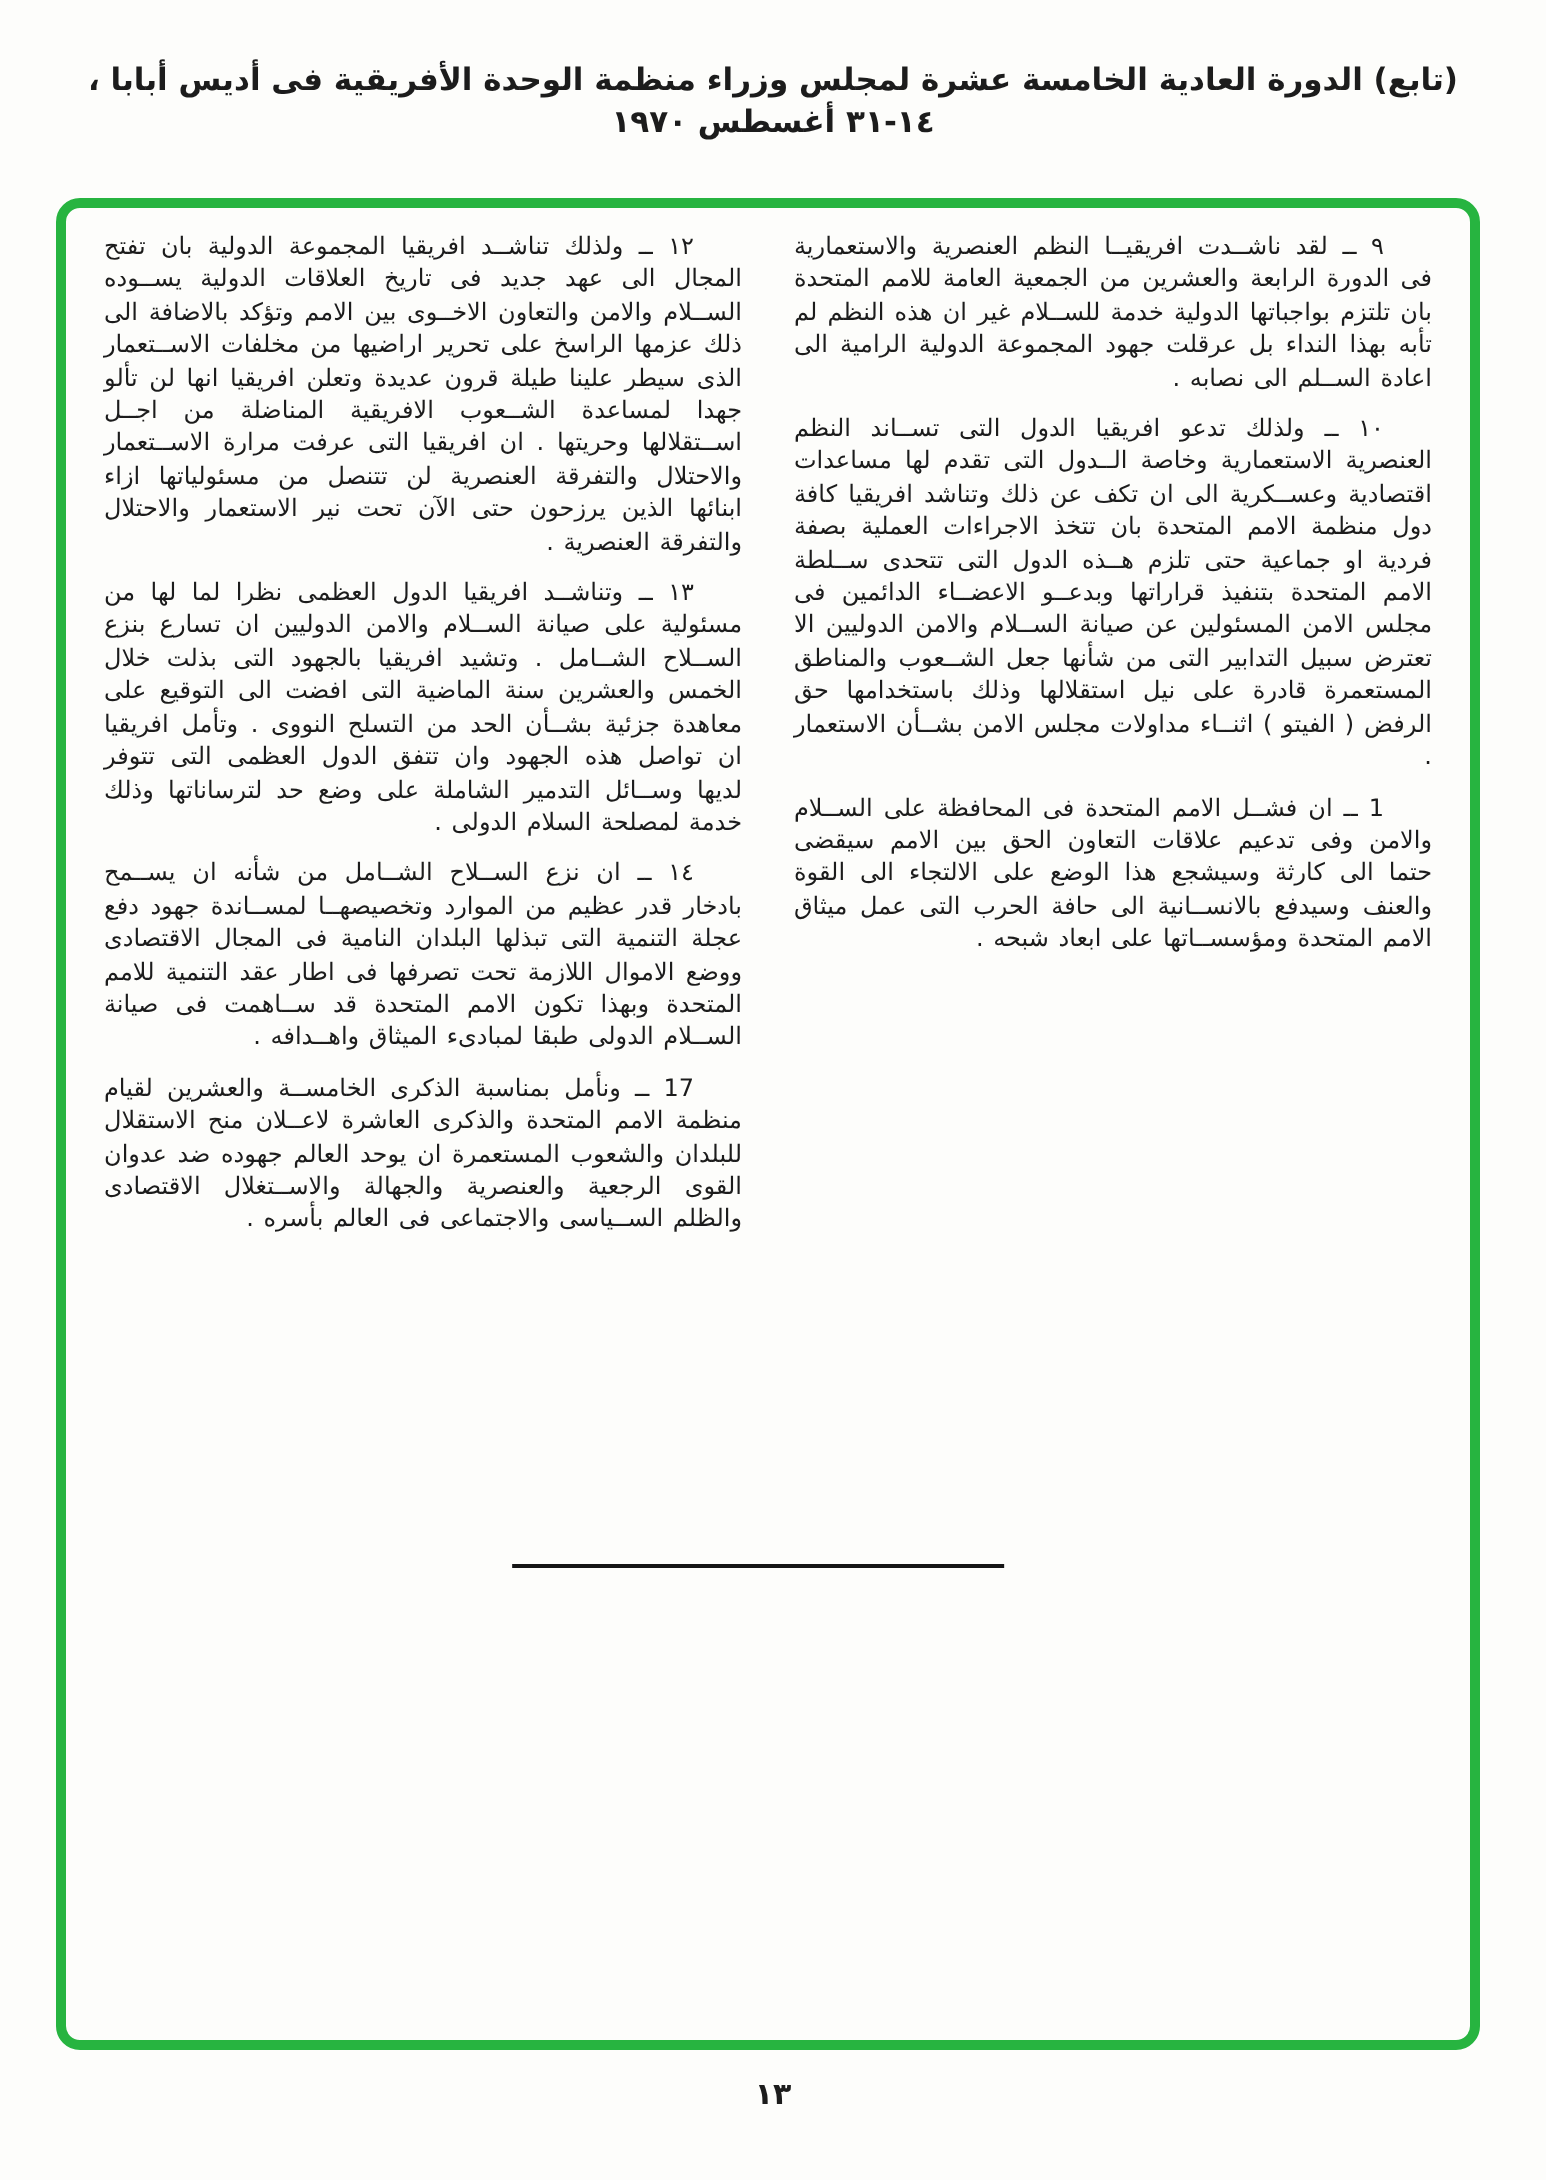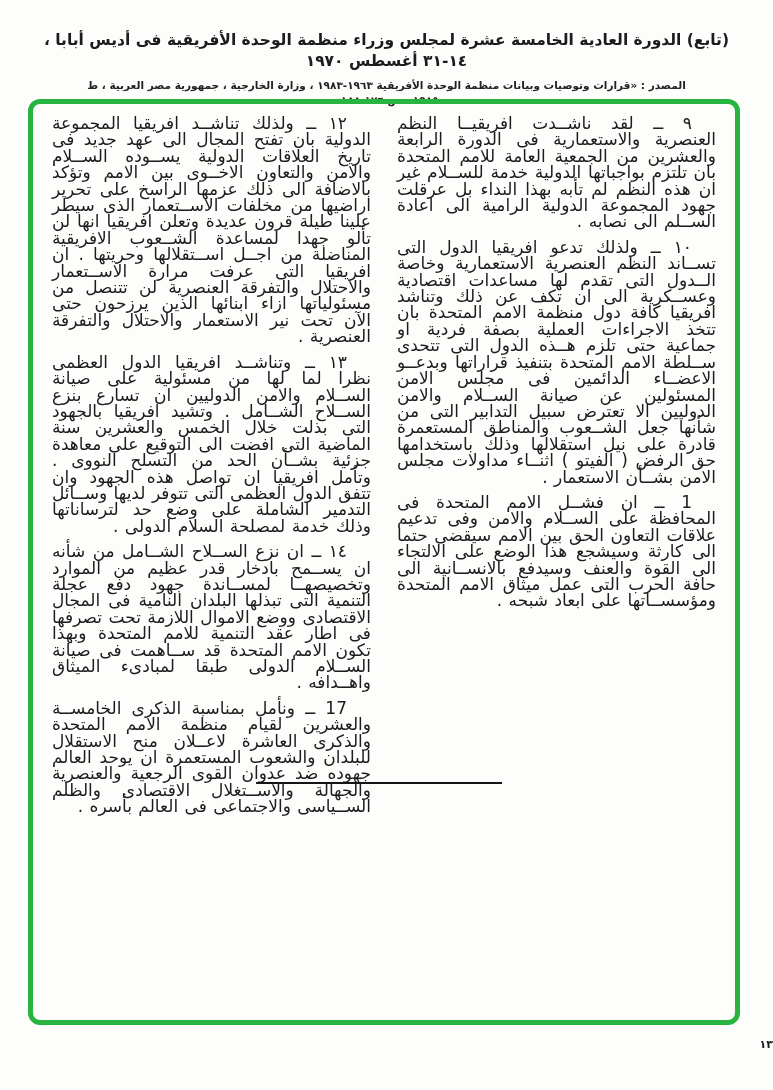--- a/index.html
+++ b/index.html
@@ -43,21 +43,21 @@
   }
   .columns{
     display:flex;
     flex-direction:row;
     gap:26px;
     padding:11px 19px 0 19px;
     height:100%;
   }
   .col{
     flex:1 1 0;
-    font-size:17px;
+    font-size:12px;
     line-height:16.4px;
     text-align:justify;
   }
   .para{
     margin:0 0 9px 0;
     text-indent:24px;
     word-spacing:1px;
   }
   .para:last-child{margin-bottom:0;}
 
@@ -69,34 +69,33 @@
     transform:translateX(-52%);
     width:246px;
     height:2px;
     background:#151515;
   }
 
   
   .page-number{
     position:absolute;
     top:1038px;left:0;right:0;
-    text-align:right;
-    font-size:11px;
+    text-align:center;
+    font-size:15px;
     font-weight:bold;
     letter-spacing:2px;
   }
 </style>
 </head>
 <body>
 
 <div class="page">
 
   <div class="header">
     <div class="header-title">(تابع) الدورة العادية الخامسة عشرة لمجلس وزراء منظمة الوحدة الأفريقية فى أديس أبابا ، ١٤-٣١ أغسطس ١٩٧٠</div>
-    <div class="header-source">المصدر : «قرارات وتوصيات وبيانات منظمة الوحدة الأفريقية ١٩٦٣-١٩٨٣ ، وزارة الخارجية ، جمهورية مصر العربية ، ط ١٩٨٥ ، ص ١٧٦-١٨٨»</div>
   </div>
 
   <div class="content-box">
     <div class="columns">
 
       <div class="col">
         <p class="para">٩ ــ لقد ناشــدت افريقيــا النظم العنصرية والاستعمارية فى الدورة الرابعة والعشرين من الجمعية العامة للامم المتحدة بان تلتزم بواجباتها الدولية خدمة للســلام غير ان هذه النظم لم تأبه بهذا النداء بل عرقلت جهود المجموعة الدولية الرامية الى اعادة الســلم الى نصابه .</p>
         <p class="para">١٠ ــ ولذلك تدعو افريقيا الدول التى تســاند النظم العنصرية الاستعمارية وخاصة الــدول التى تقدم لها مساعدات اقتصادية وعســكرية الى ان تكف عن ذلك وتناشد افريقيا كافة دول منظمة الامم المتحدة بان تتخذ الاجراءات العملية بصفة فردية او جماعية حتى تلزم هــذه الدول التى تتحدى ســلطة الامم المتحدة بتنفيذ قراراتها وبدعــو الاعضــاء الدائمين فى مجلس الامن المسئولين عن صيانة الســلام والامن الدوليين الا تعترض سبيل التدابير التى من شأنها جعل الشــعوب والمناطق المستعمرة قادرة على نيل استقلالها وذلك باستخدامها حق الرفض ( الفيتو ) اثنــاء مداولات مجلس الامن بشــأن الاستعمار .</p>
         <p class="para">1 ــ ان فشــل الامم المتحدة فى المحافظة على الســلام والامن وفى تدعيم علاقات التعاون الحق بين الامم سيقضى حتما الى كارثة وسيشجع هذا الوضع على الالتجاء الى القوة والعنف وسيدفع بالانســانية الى حافة الحرب التى عمل ميثاق الامم المتحدة ومؤسســاتها على ابعاد شبحه .</p>
       </div>

